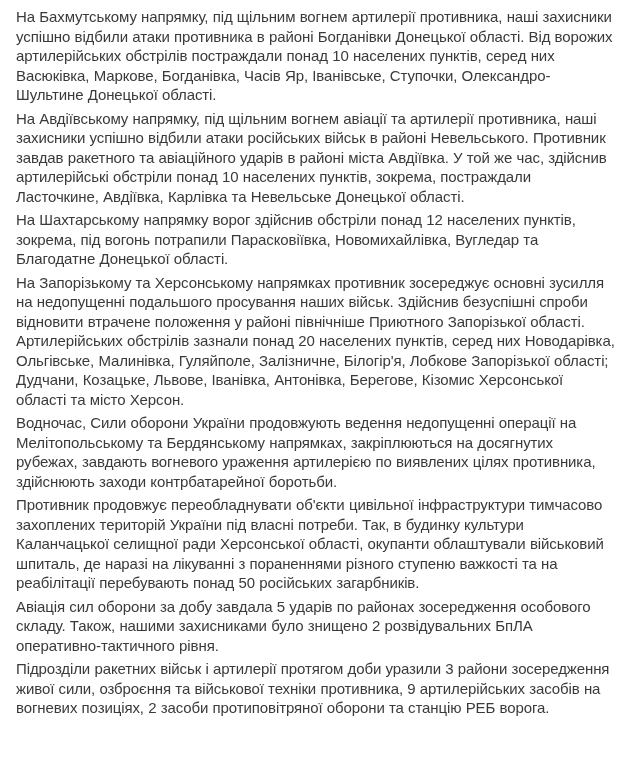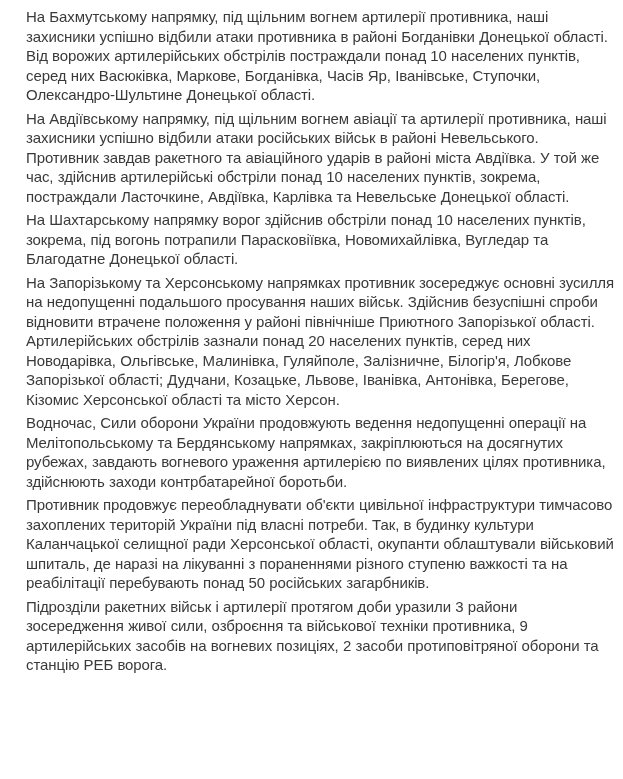--- a/index.html
+++ b/index.html
@@ -14,32 +14,33 @@
   }
   .report-body {
     padding: 7px 8px 0 10px;
     width: 623px;
   }
   .report-paragraph {
     font-size: 15px;
     line-height: 19.5px;
     letter-spacing: -0.1px;
     color: #3a3a3a;
-    margin: 0 0 4px 16px;
+    margin: 0 0 4px 6px;
     text-align: left;
     word-spacing: 0.2px;
   }
   .report-paragraph:last-child {
     margin-bottom: 0;
   }
 </style>
 </head>
 <body>
 
 <div class="report-body">
   <p class="report-paragraph">На Бахмутському напрямку, під щільним вогнем артилерії противника, наші захисники успішно відбили атаки противника в районі Богданівки Донецької області. Від ворожих артилерійських обстрілів постраждали понад 10 населених пунктів, серед них Васюківка, Маркове, Богданівка, Часів Яр, Іванівське, Ступочки, Олександро-Шультине Донецької області.</p>
   <p class="report-paragraph">На Авдіївському напрямку, під щільним вогнем авіації та артилерії противника, наші захисники успішно відбили атаки російських військ в районі Невельського. Противник завдав ракетного та авіаційного ударів в районі міста Авдіївка. У той же час, здійснив артилерійські обстріли понад 10 населених пунктів, зокрема, постраждали Ласточкине, Авдіївка, Карлівка та Невельське Донецької області.</p>
-  <p class="report-paragraph">На Шахтарському напрямку ворог здійснив обстріли понад 10 населених пунктів, зокрема, під вогонь потрапили Парасковіївка, Новомихайлівка, Вугледар та Благодатне Донецької області.</p>
+  <p class="report-paragraph">На Шахтарському напрямку ворог здійснив обстріли понад 12 населених пунктів, зокрема, під вогонь потрапили Парасковіївка, Новомихайлівка, Вугледар та Благодатне Донецької області.</p>
   <p class="report-paragraph">На Запорізькому та Херсонському напрямках противник зосереджує основні зусилля на недопущенні подальшого просування наших військ. Здійснив безуспішні спроби відновити втрачене положення у районі північніше Приютного Запорізької області. Артилерійських обстрілів зазнали понад 20 населених пунктів, серед них Новодарівка, Ольгівське, Малинівка, Гуляйполе, Залізничне, Білогір'я, Лобкове Запорізької області; Дудчани, Козацьке, Львове, Іванівка, Антонівка, Берегове, Кізомис Херсонської області та місто Херсон.</p>
   <p class="report-paragraph">Водночас, Сили оборони України продовжують ведення недопущенні операції на Мелітопольському та Бердянському напрямках, закріплюються на досягнутих рубежах, завдають вогневого ураження артилерією по виявлених цілях противника, здійснюють заходи контрбатарейної боротьби.</p>
   <p class="report-paragraph">Противник продовжує переобладнувати об'єкти цивільної інфраструктури тимчасово захоплених територій України під власні потреби. Так, в будинку культури Каланчацької селищної ради Херсонської області, окупанти облаштували військовий шпиталь, де наразі на лікуванні з пораненнями різного ступеню важкості та на реабілітації перебувають понад 50 російських загарбників.</p>
+  <p class="report-paragraph">Авіація сил оборони за добу завдала 5 ударів по районах зосередження особового складу. Також, нашими захисниками було знищено 2 розвідувальних БпЛА оперативно-тактичного рівня.</p>
   <p class="report-paragraph">Підрозділи ракетних військ і артилерії протягом доби уразили 3 райони зосередження живої сили, озброєння та військової техніки противника, 9 артилерійських засобів на вогневих позиціях, 2 засоби протиповітряної оборони та станцію РЕБ ворога.</p>
 </div>
 
 </body></html>

